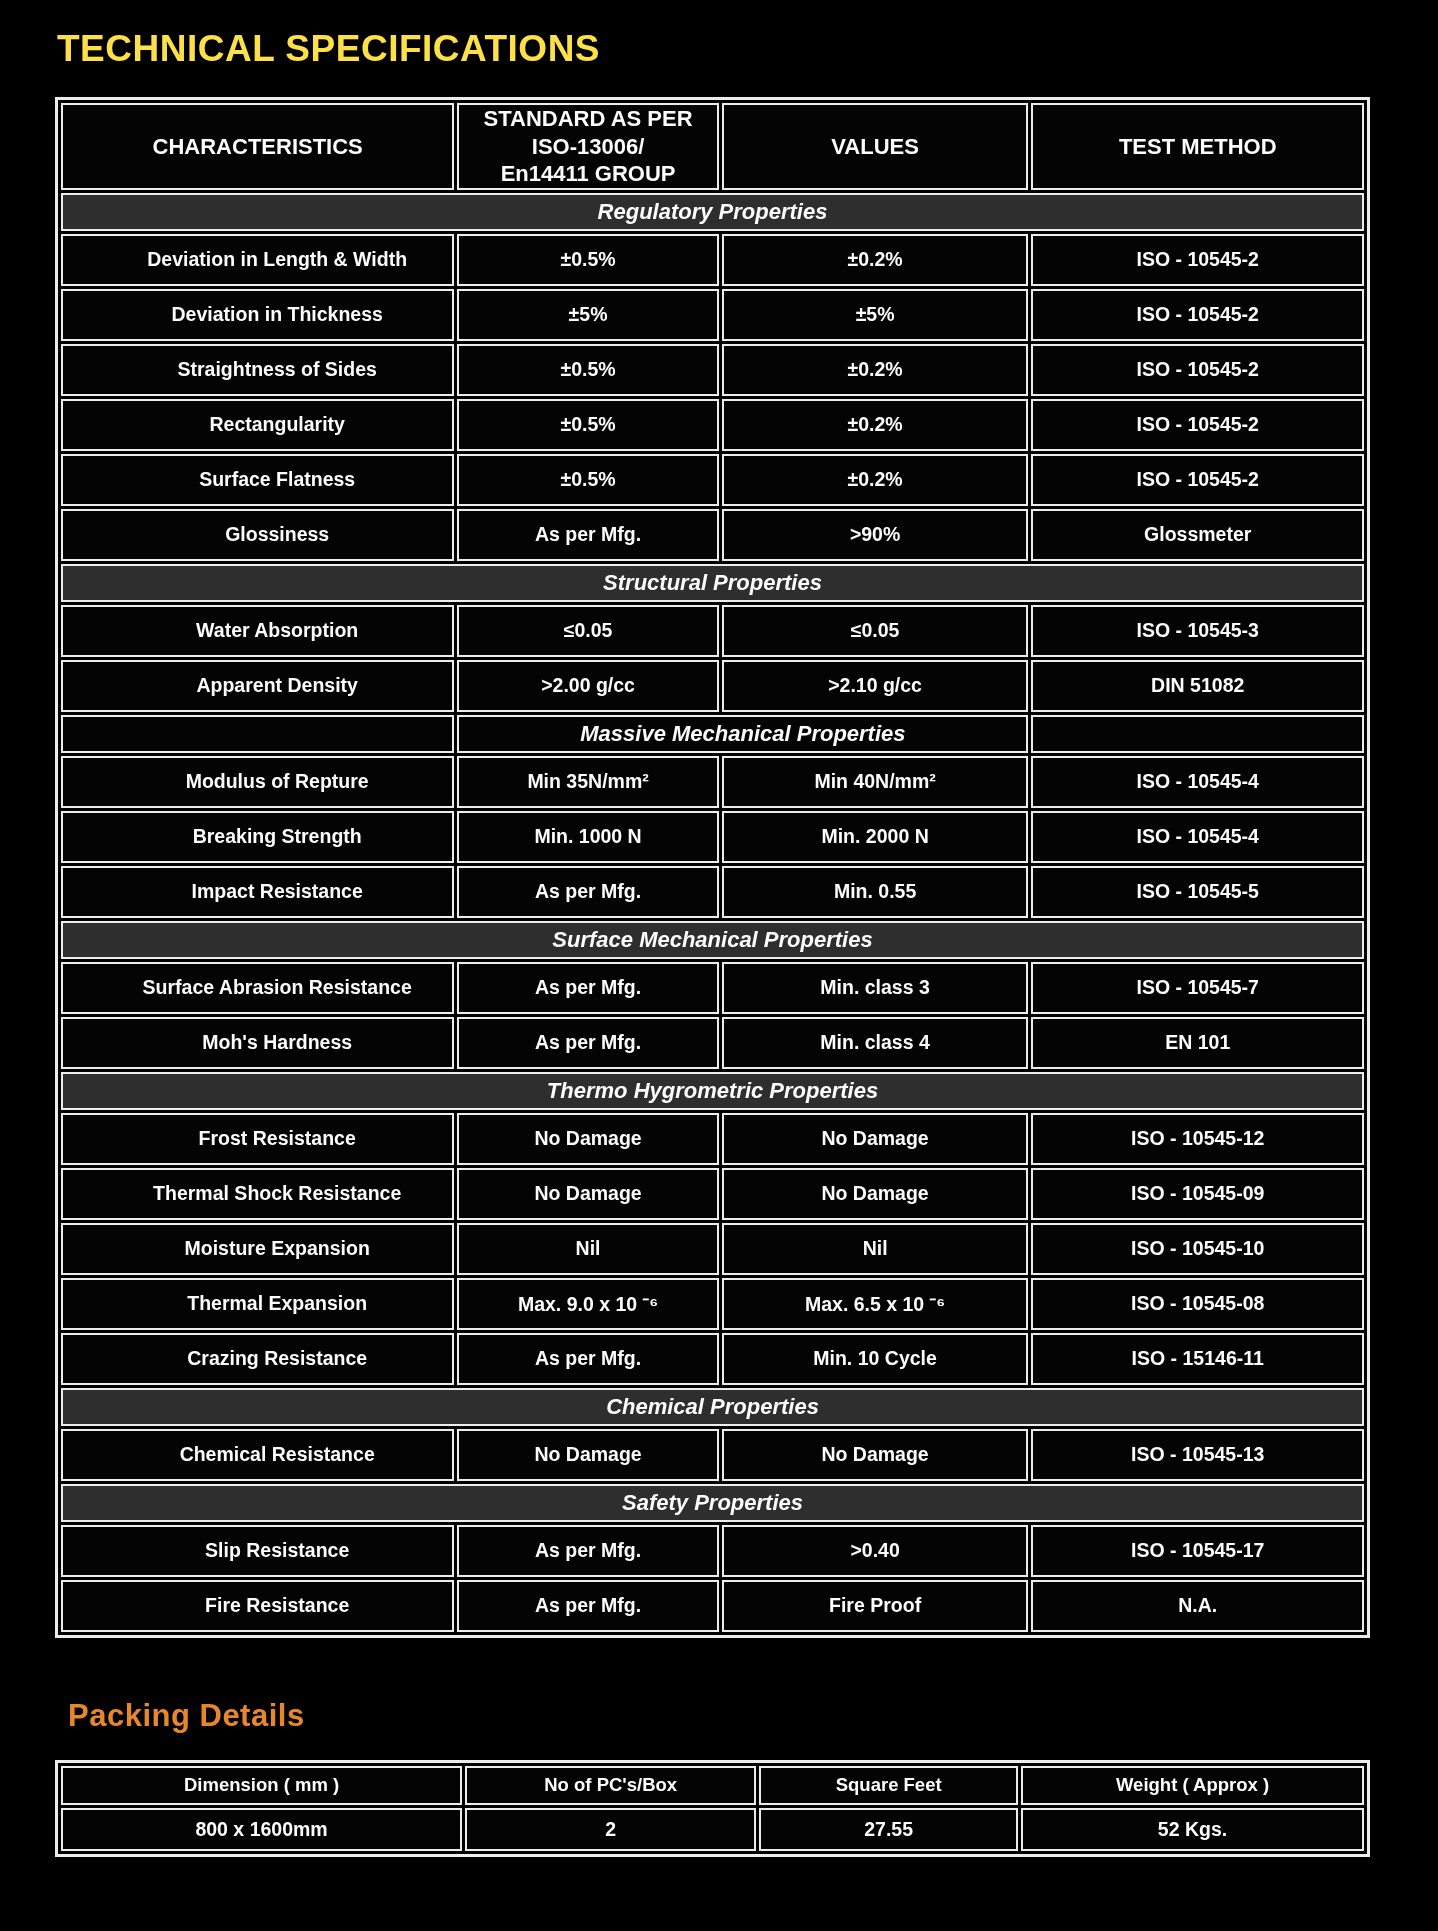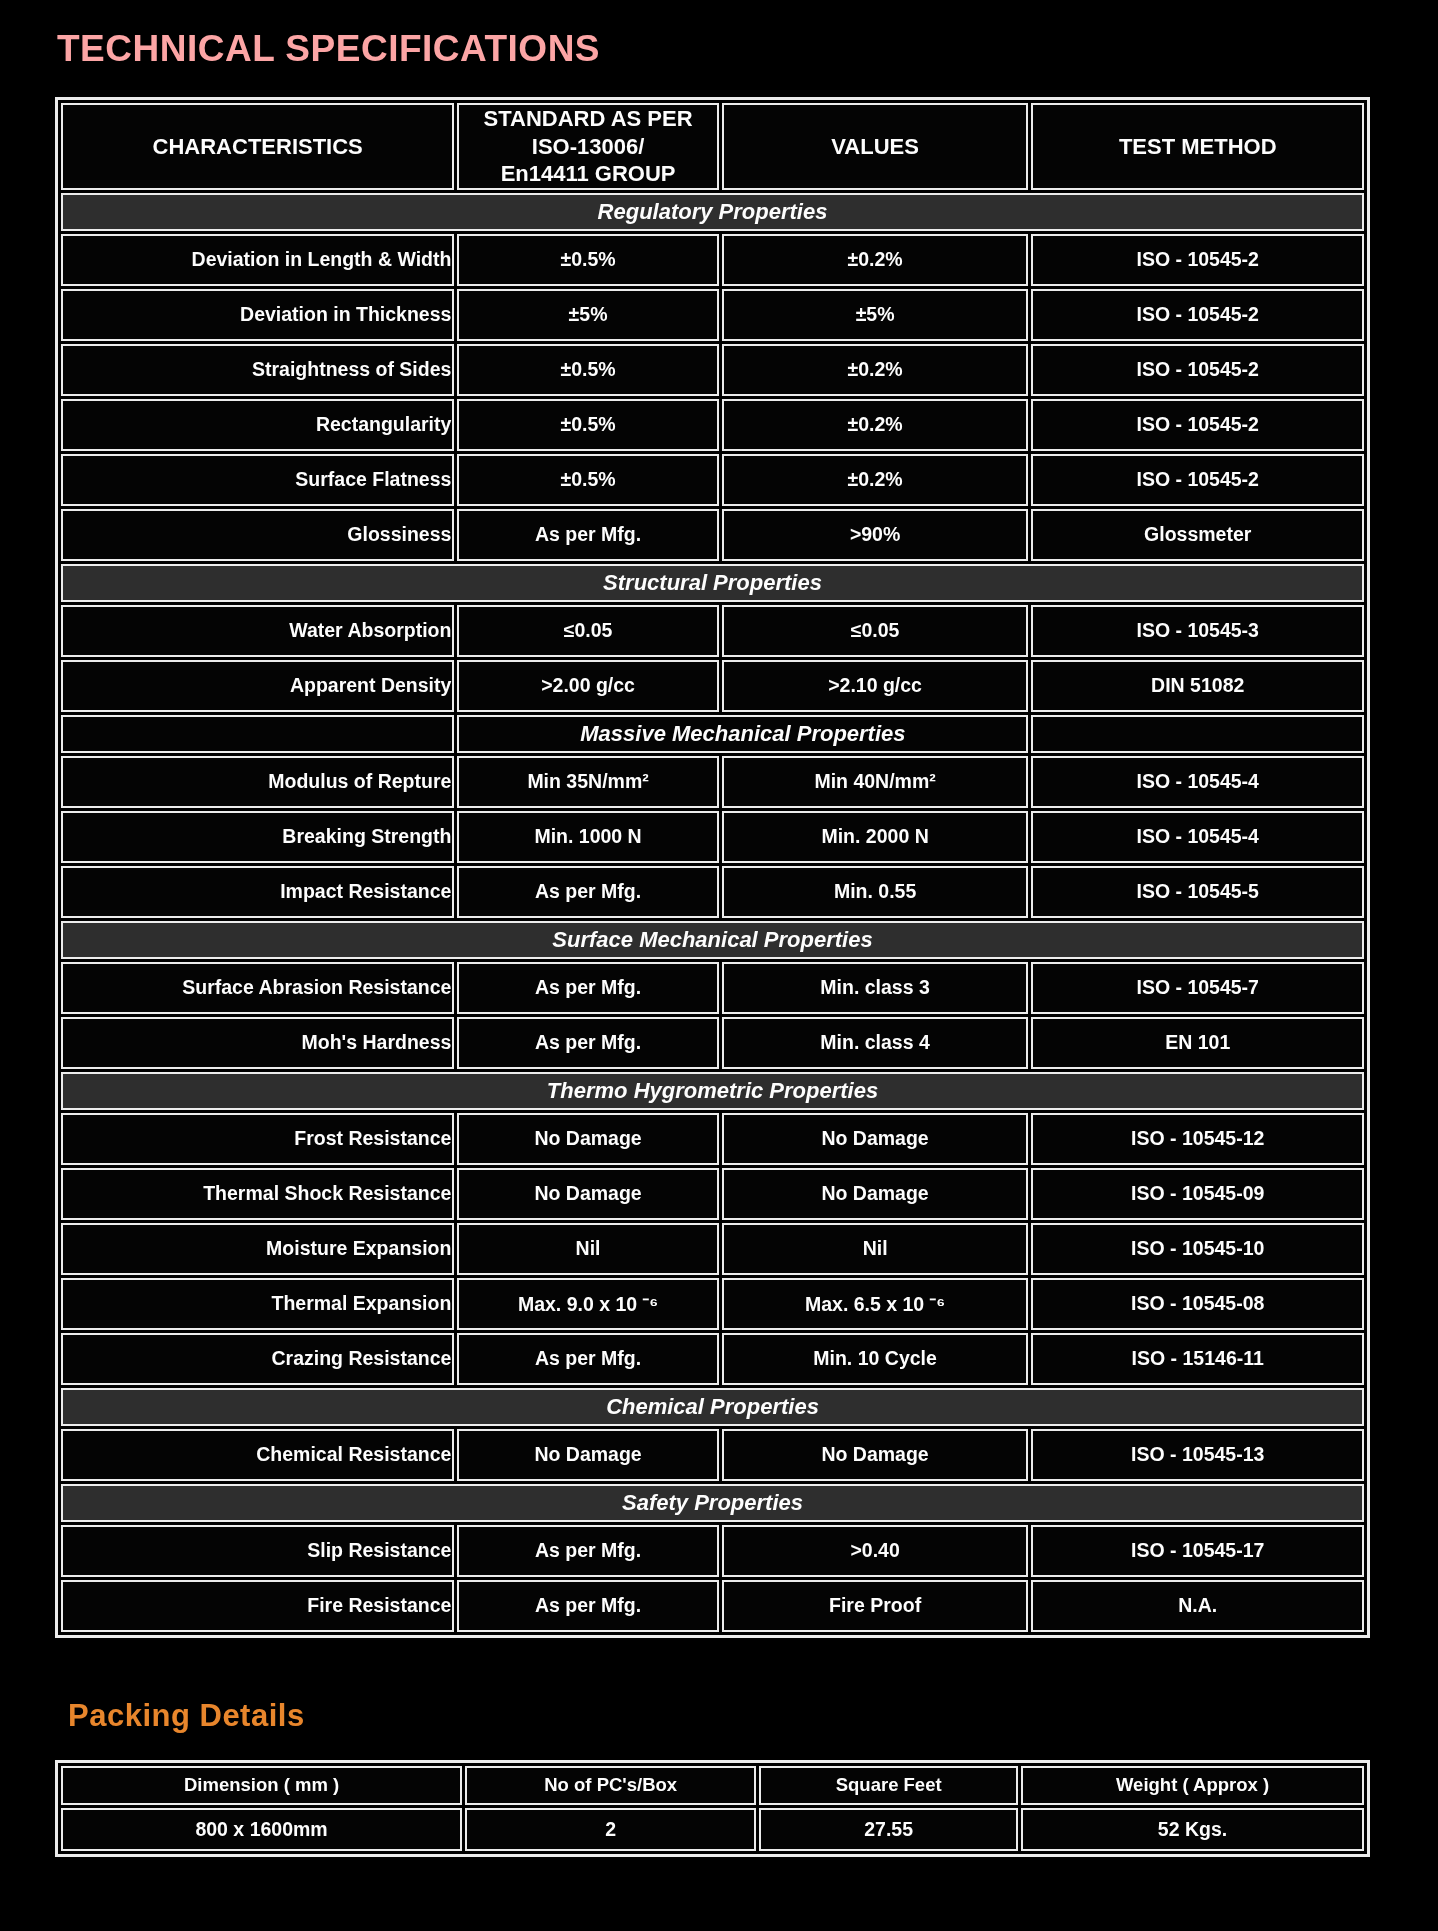--- a/index.html
+++ b/index.html
@@ -11,21 +11,21 @@
     width: 1438px;
     height: 1931px;
     overflow: hidden;
     font-family: "Liberation Sans", sans-serif;
     color: #ffffff;
   }
   .sheet {
     padding: 22px 0 0 55px;
   }
   .main-title {
-    color: #fca5a5;
+    color: #fde047;
     font-size: 37px;
     font-weight: bold;
     letter-spacing: 0.5px;
     margin: 6px 0 27px 2px;
   }
   .sub-title {
     color: #E8862C;
     font-size: 31px;
     font-weight: bold;
     letter-spacing: 0.5px;
@@ -50,21 +50,21 @@
   .spec-table th {
     height: 80px;
     font-size: 22px;
     text-align: center;
     white-space: pre-line;
     line-height: 1.25;
     padding: 0 4px;
   }
   .spec-table td.char {
     height: 46px;
-    text-align: right;
+    text-align: center;
     padding-left: 40px;
     font-size: 19.5px;
   }
   .spec-table td.val {
     height: 46px;
     text-align: center;
     font-size: 19.5px;
     padding: 0 4px;
   }
   .spec-table tr.band td {

